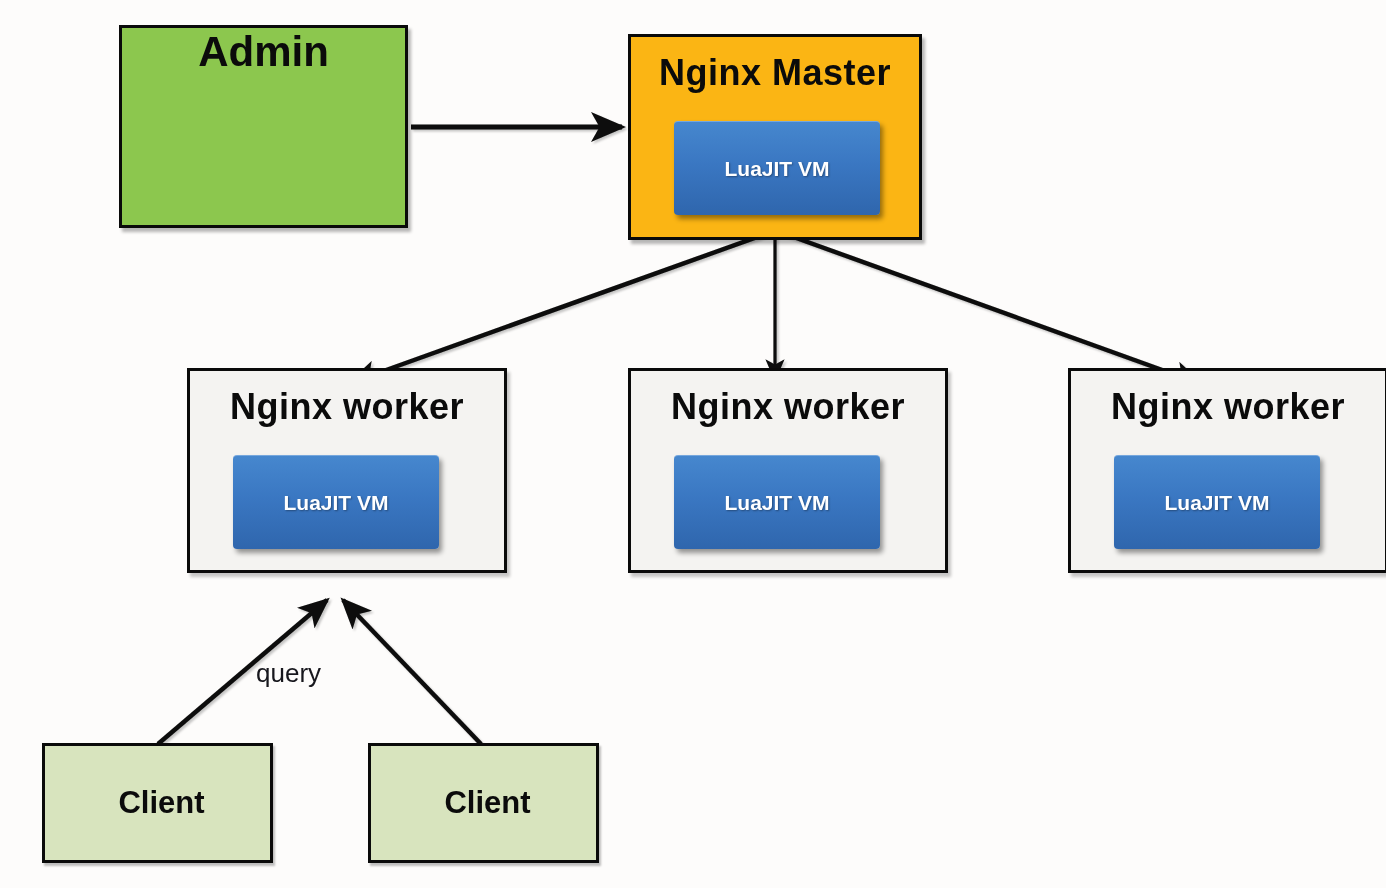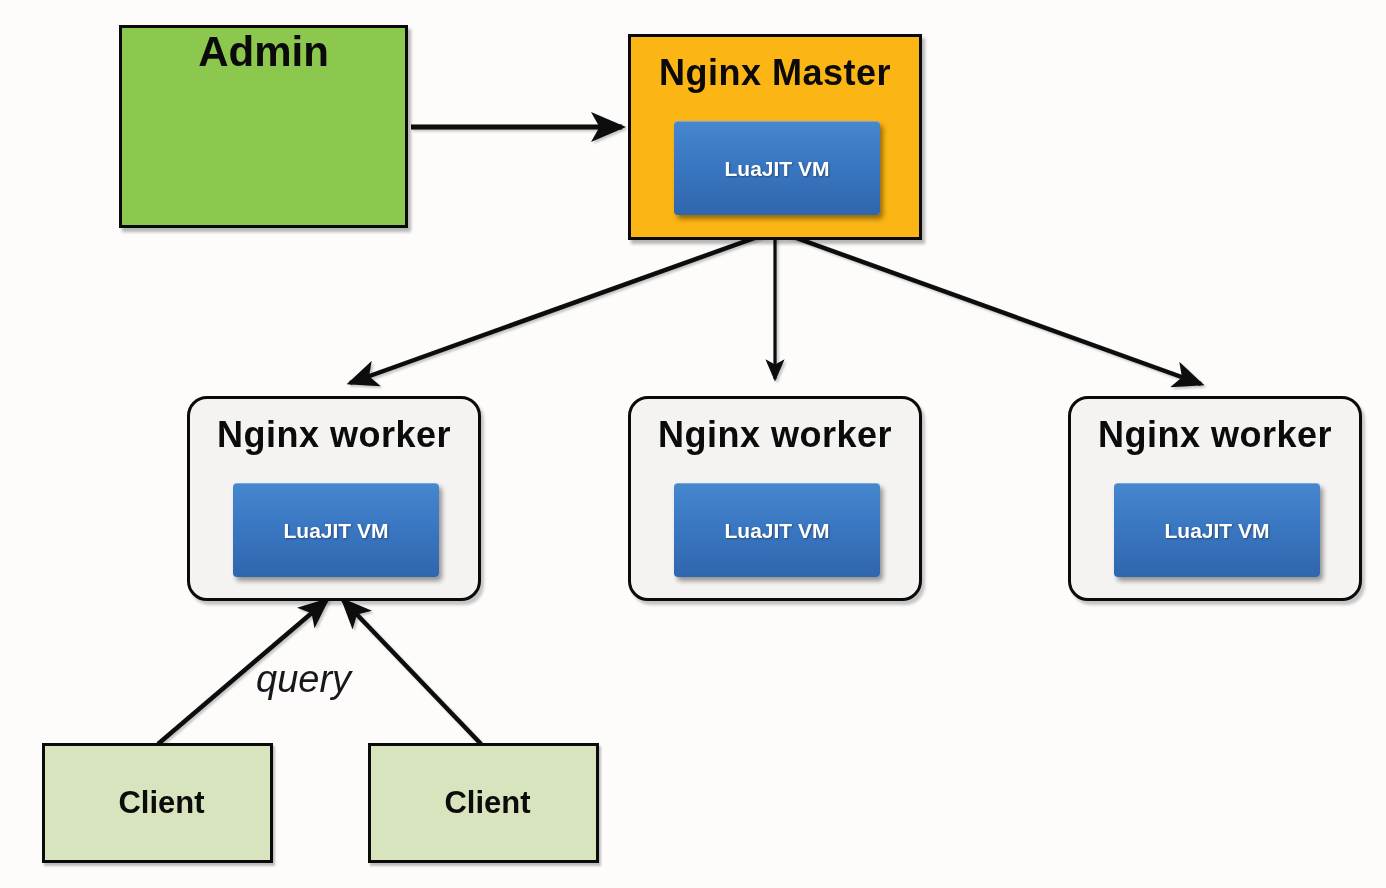--- a/index.html
+++ b/index.html
@@ -33,24 +33,23 @@
   .node-admin .big-label {
     font-size: 42px; font-weight: bold; color: #0b0b0b;
   }
   .node-master {
     left: 628px; top: 22px; width: 294px; height: 206px;
     border-width: 3.5px;
     box-shadow: 3px 4px 3px rgba(0,0,0,0.28);
     margin-top: 12px;
   }
   .node-worker {
-    top: 396px; width: 294px; height: 205px;
+    top: 368px; width: 320px; height: 205px;
     border-width: 3.5px;
     box-shadow: 3px 4px 3px rgba(0,0,0,0.22);
-    border-radius: 20px;
   }
   .worker-1 { left: 187px; }
   .worker-2 { left: 628px; }
   .worker-3 { left: 1068px; }
   .node-title {
     text-align: center;
     font-weight: bold;
     color: #0b0b0b;
     font-size: 36px;
     padding-top: 15px;
@@ -80,24 +79,23 @@
     display: flex; align-items: center; justify-content: center;
   }
   .client-1 { left: 42px; }
   .client-2 { left: 368px; }
   .node-client .big-label {
     font-size: 31px; font-weight: bold; color: #0b0b0b; margin-left: 8px;
   }
   .edge-label {
     position: absolute;
     left: 256px; top: 658px;
-    font-size: 38px;
+    font-size: 26px;
     font-weight: 400;
     color: #17171d;
-    font-style: italic;
   }
 </style>
 </head>
 <body>
 
 <div class="canvas" style="background: rgb(253, 252, 251);">
 
   <svg class="arrows" width="1386" height="888" viewBox="0 0 1386 888">
     <defs>
       <marker id="ah" viewBox="0 0 7 6" markerWidth="7" markerHeight="6" refX="6.2" refY="3" orient="auto" markerUnits="strokeWidth">

